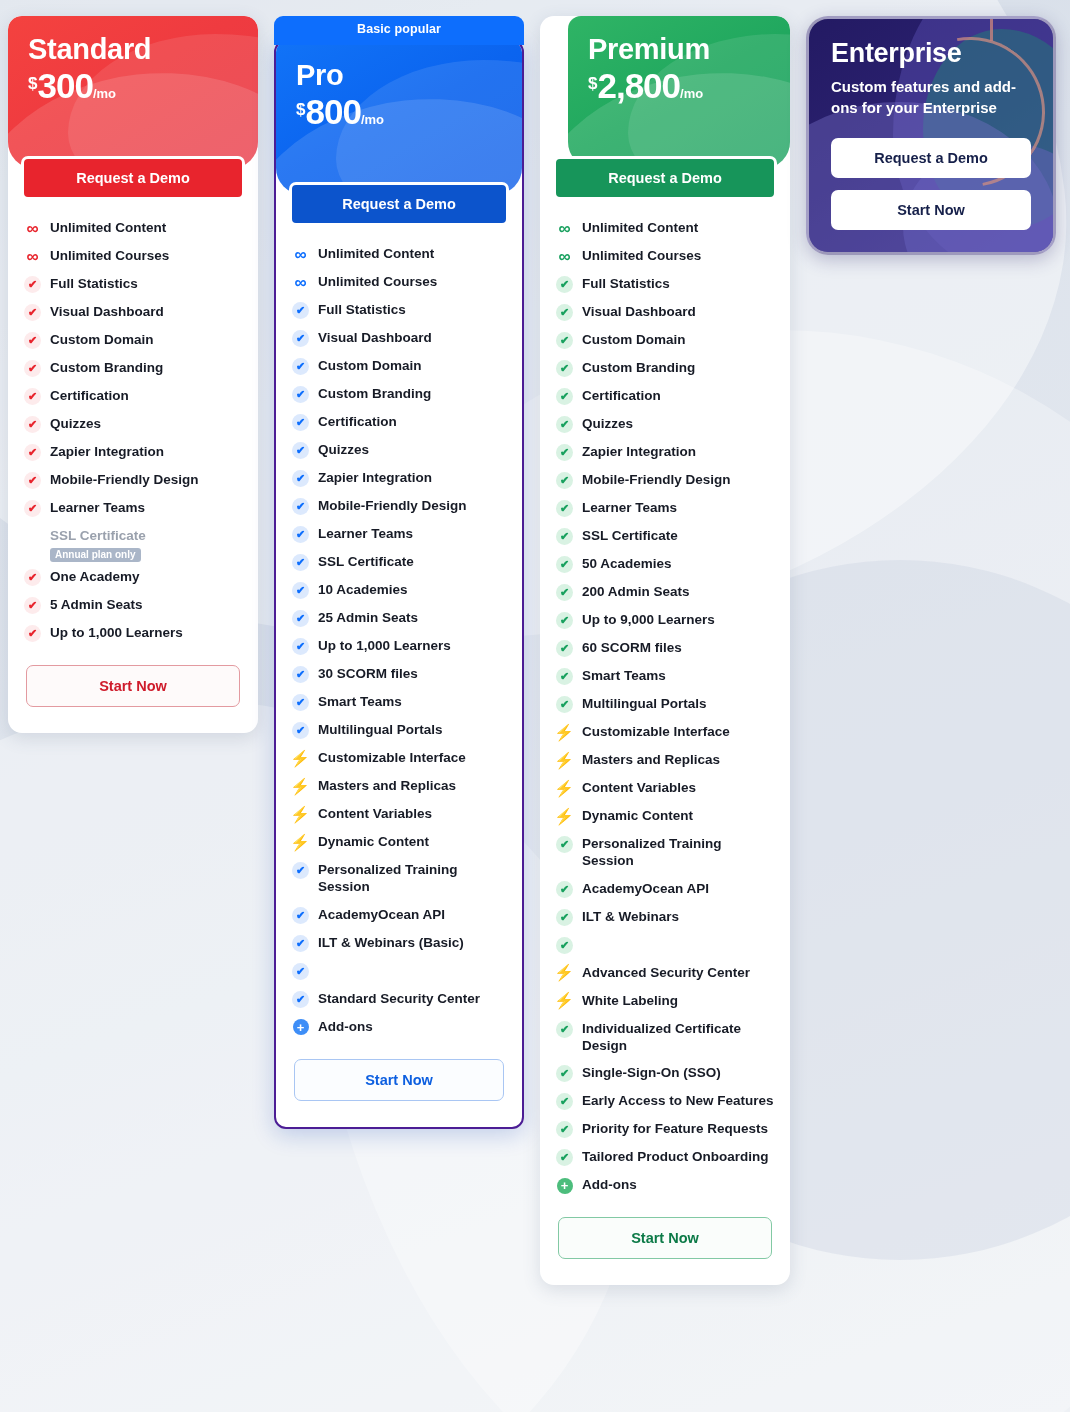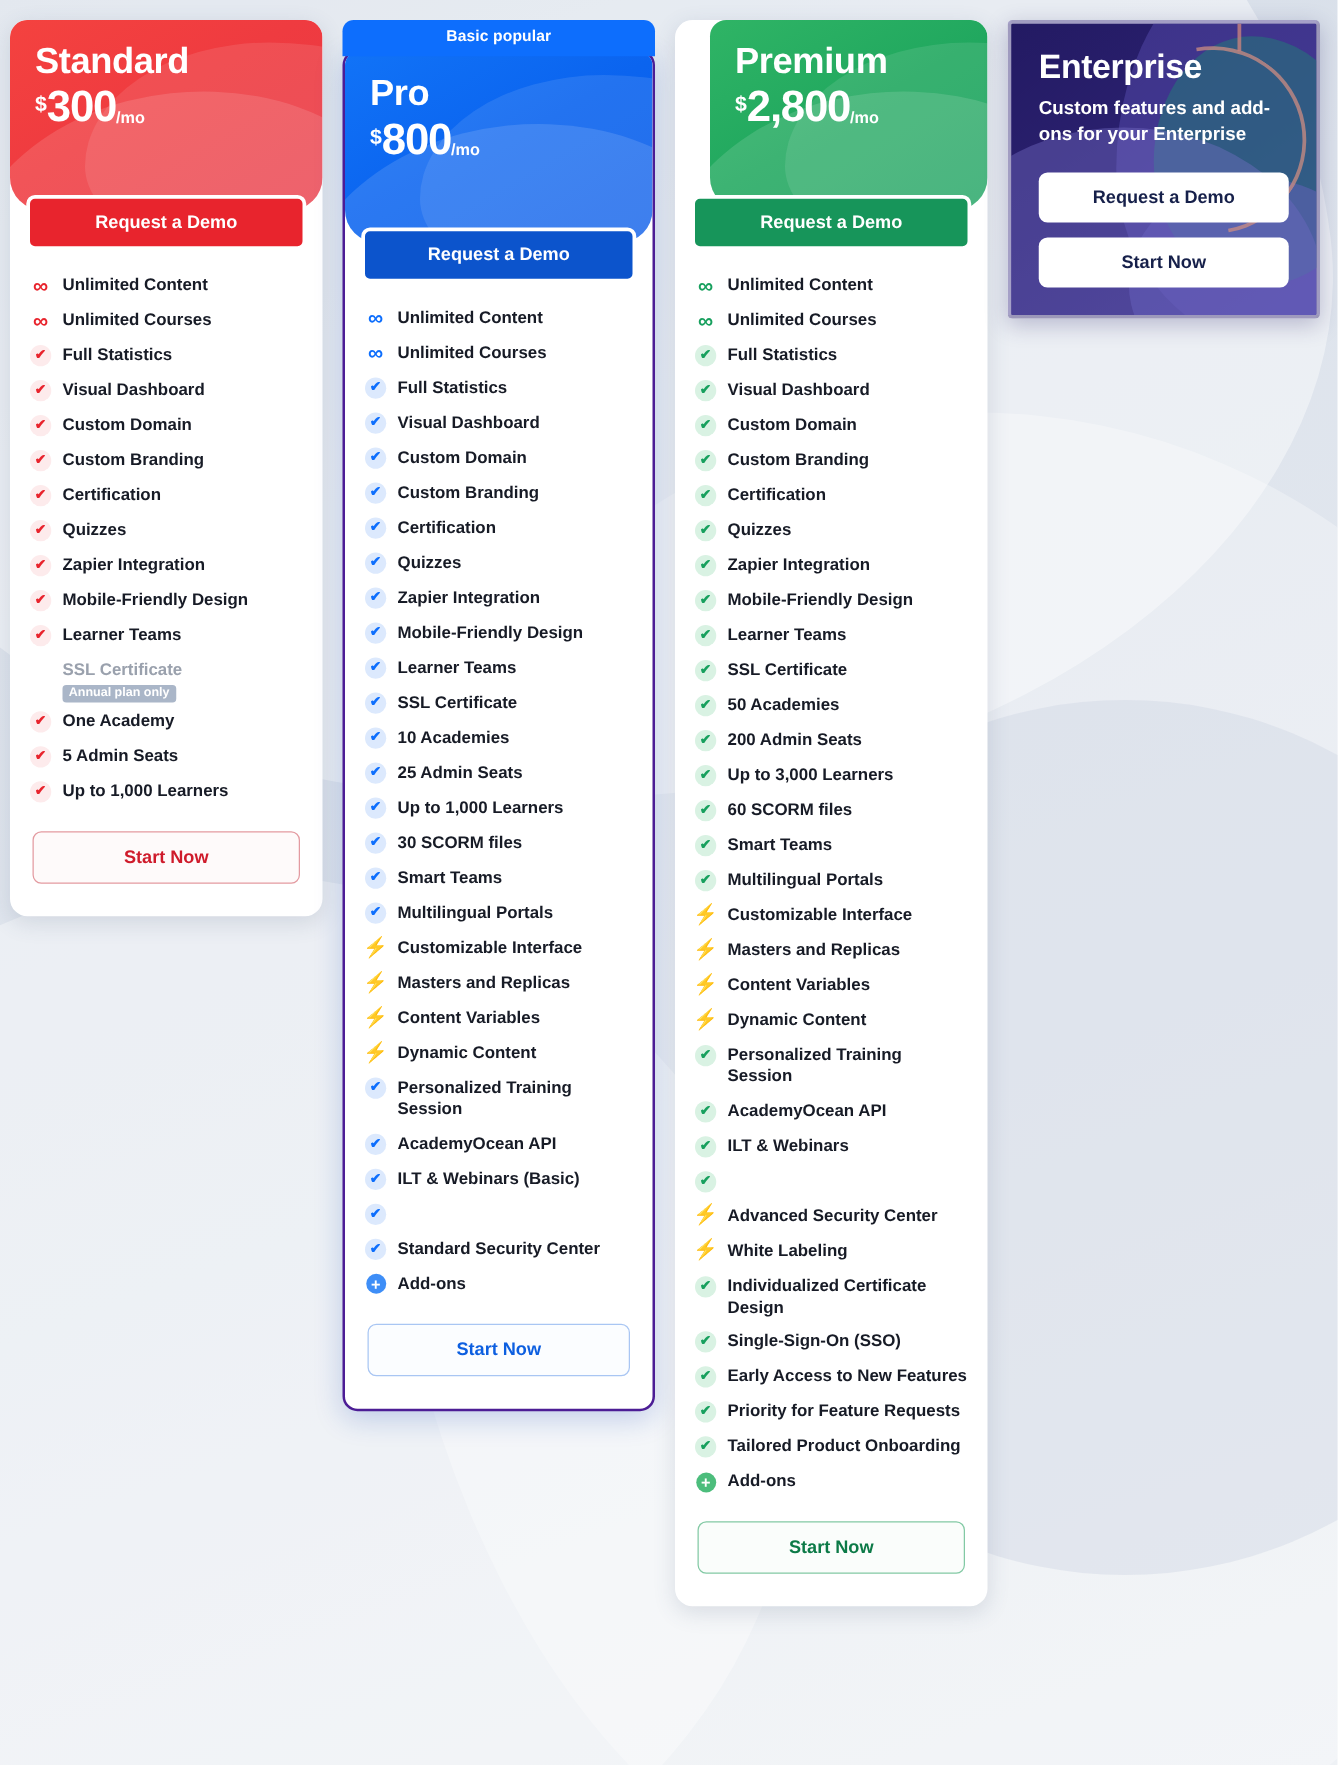--- a/index.html
+++ b/index.html
@@ -228,21 +228,21 @@
     cursor: pointer;
     background: #ffffff;
   }
   .start-btn.standard { border: 1.5px solid #e39aa0; color: #cf1b2b; background: #fefafa; }
   .start-btn.pro      { border: 1.5px solid #a9c6f3; color: #0d5fe0; background: #fbfdff; }
   .start-btn.premium  { border: 1.5px solid #82c9a4; color: #0c7a47; background: #fafdfb; }
 
   
   .ent-card {
     position: relative;
-    border-radius: 4px;
+    border-radius: 22px;
     background: linear-gradient(145deg, #231a63 0%, #2b2170 45%, #3a2f86 100%);
     overflow: hidden;
     padding: 20px 22px 22px 22px;
     box-shadow: 0 5px 18px rgba(50,45,110,0.28);
     border: 3px solid rgba(255,255,255,0.55);
   }
   .ent-shape { position: absolute; pointer-events: none; }
   .ent-s1 {
     width: 240px; height: 320px; right: -80px; top: -60px;
     border-radius: 50% 50% 45% 55% / 55% 50% 50% 45%;
@@ -821,21 +821,21 @@
             </span>
             <div>
               <div class="feat-txt">200 Admin Seats</div>
             </div>
           </div>
           <div class="feat">
             <span class="feat-ico">
               <span class="ico-check premium">✔</span>
             </span>
             <div>
-              <div class="feat-txt">Up to 3,000 Learners</div>
+              <div class="feat-txt">Up to 9,000 Learners</div>
             </div>
           </div>
           <div class="feat">
             <span class="feat-ico">
               <span class="ico-check premium">✔</span>
             </span>
             <div>
               <div class="feat-txt">60 SCORM files</div>
             </div>
           </div>

